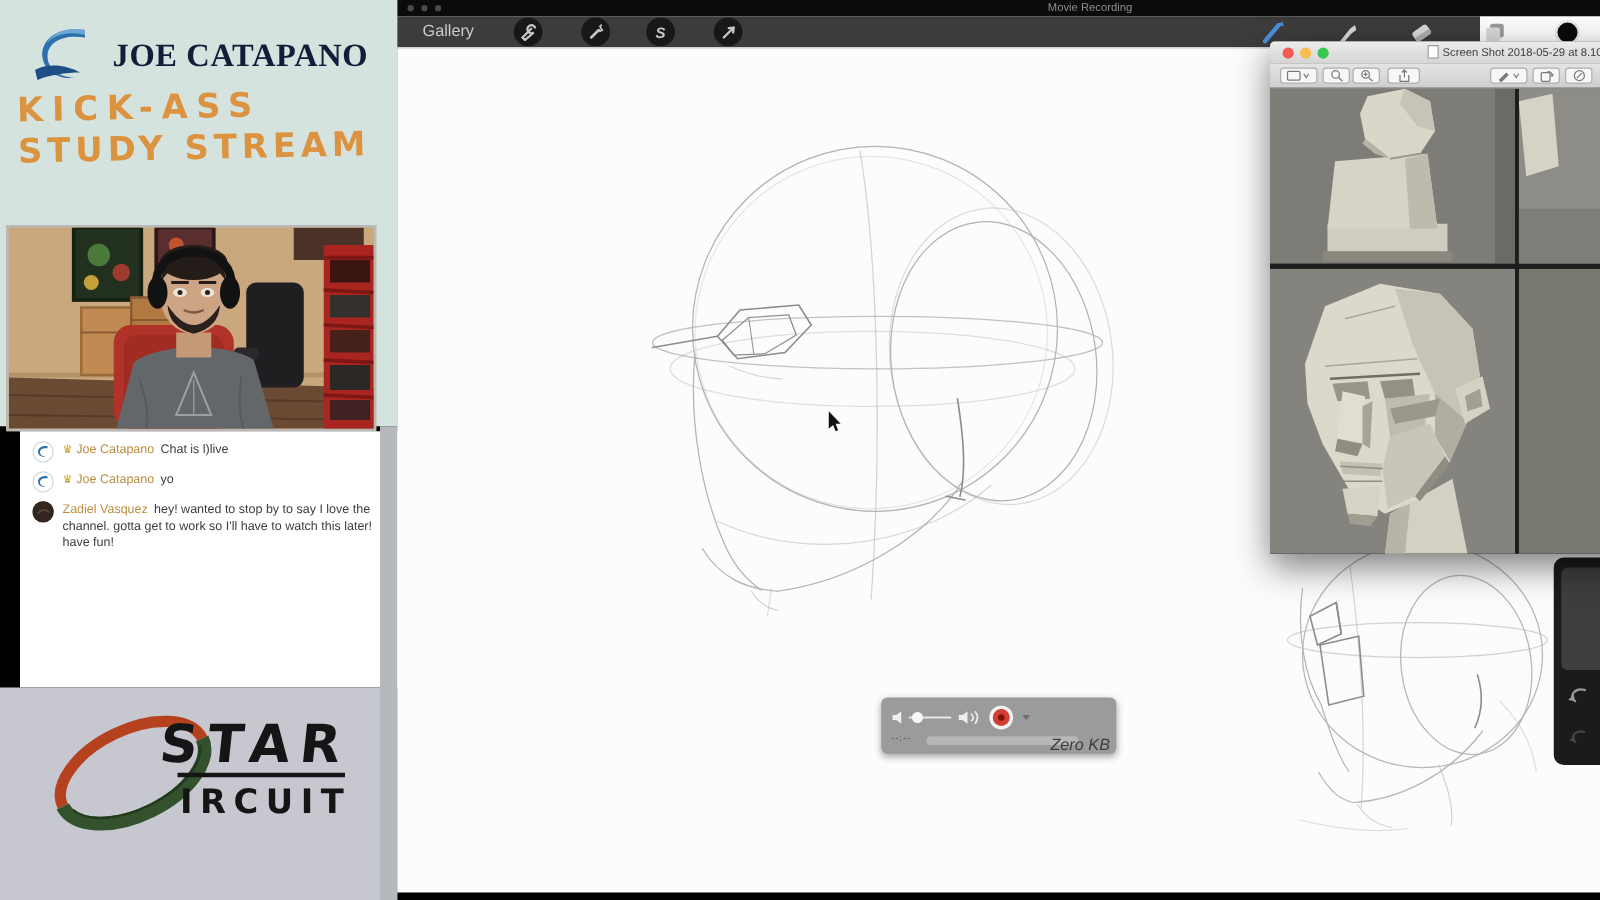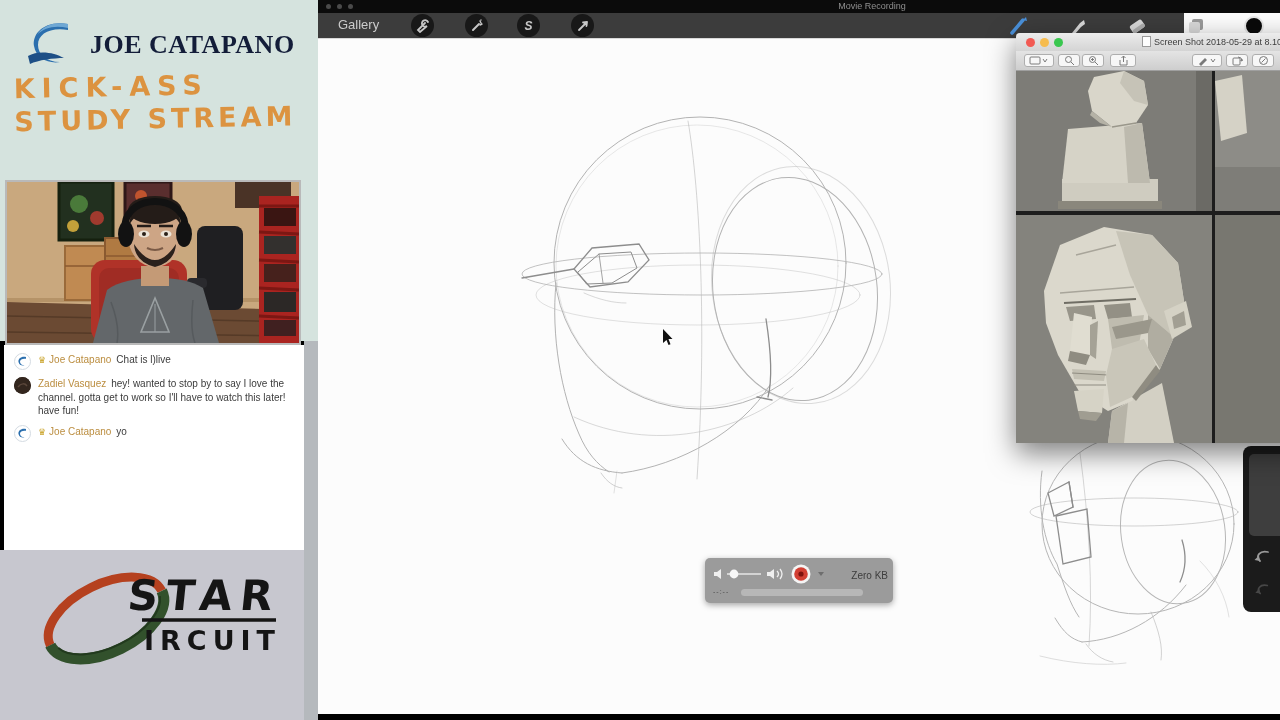--- a/index.html
+++ b/index.html
@@ -14,21 +14,21 @@
   .logo-name{left:90px;top:20px;font-family:"Liberation Serif",serif;font-weight:700;
              font-size:26px;letter-spacing:.5px;color:#131d39;}
   .tagline{left:14px;top:70px;width:300px;color:#dc9340;font-family:"DejaVu Sans",sans-serif;
            font-weight:700;transform:rotate(-1.2deg);}
   .tagline .l1{font-size:27px;letter-spacing:7px;display:block;}
   .tagline .l2{font-size:27px;letter-spacing:4px;display:block;margin-top:2px;}
   .subtitle{left:0;top:134px;width:318px;text-align:center;color:#e0a257;
             font-family:"DejaVu Sans",sans-serif;font-weight:700;font-size:13px;letter-spacing:3px;}
   .webcam{left:5px;top:180px;width:292px;height:161px;border:2px solid #b9b9b9;box-sizing:content-box;
           background:#c9a87e;overflow:hidden;}
-  .chat{left:4px;top:345px;width:304px;height:205px;background:#ffffff;padding-top:4px;box-sizing:border-box;}
+  .chat{left:16px;top:345px;width:304px;height:205px;background:#ffffff;padding-top:4px;box-sizing:border-box;}
   .msg{display:flex;align-items:flex-start;padding:4px 8px 3px 10px;gap:7px;}
   .av{width:17px;height:17px;border-radius:50%;flex:0 0 auto;overflow:hidden;}
   .av-joe{background:#fff;border:1px solid #d4dbe2;box-sizing:border-box;}
   .av-z{background:#33261e;}
   .msg-line{font-size:10px;line-height:1.35;color:#3c3c3c;width:268px;}
   .crown{color:#c9a227;font-size:9px;margin-right:3px;}
   .uname{color:#bb8d3f;margin-right:5px;}
   .side-strip{left:304px;top:341px;width:14px;height:379px;background:#b5b9bd;}
   .footer{left:0;top:550px;width:304px;height:170px;background:#c7c7cf;}
   .domain-txt{left:0;top:686px;width:304px;text-align:center;font-family:"DejaVu Sans",sans-serif;
@@ -45,21 +45,21 @@
                display:flex;align-items:center;justify-content:center;}
   .sel-glyph{color:#c8c8c8;font-weight:700;font-size:12px;font-style:italic;}
   .canvas{left:0;top:38px;width:962px;height:676px;background:#fcfcfc;border-top:1px solid #d8d8d8;overflow:hidden;}
   .bottom-strip{left:0;top:714px;width:962px;height:6px;background:#000;}
 
   
   .qt-bar{left:387px;top:558px;width:188px;height:45px;background:#9b9b9b;border-radius:5px;
           box-shadow:0 2px 6px rgba(0,0,0,.35);}
   .qt-time{left:8px;top:30px;font-size:7px;color:#4c4c4c;letter-spacing:1px;}
   .qt-track{left:36px;top:31px;width:122px;height:7px;border-radius:4px;background:#b7b7b7;}
-  .qt-size{right:5px;top:12px;font-size:10px;color:#3d3d3d;}
+  .qt-size{right:5px;top:30px;font-size:13px;color:#3d3d3d;font-style:italic;}
 
   
   .pc-strip{left:925px;top:446px;width:37px;height:166px;background:#1b1b1b;border-radius:8px 0 0 8px;}
   .pc-slider{left:6px;top:8px;width:31px;height:82px;background:#3e3e3e;border-radius:5px 0 0 5px;}
   .undo{left:9px;top:102px;}
   .redo{left:10px;top:136px;opacity:.35;}
 
   
   .preview{left:698px;top:33px;width:300px;height:410px;box-shadow:0 10px 28px rgba(0,0,0,.5);
            border-radius:4px 4px 0 0;overflow:hidden;background:#6e6e69;}
@@ -154,38 +154,38 @@
       <span class="av av-joe">
         <svg width="15" height="15" viewBox="0 0 15 15">
             <path d="M11 3 C6 2 3 5 3.5 8 C4 11 7 12 9.5 11.3 C6.5 11.3 5 9.5 5 7.8 C5 5.4 8 4.2 11 4.8 Z" fill="#2b6fae"></path>
           </svg>
       </span>
       <div class="msg-line">
         <span class="crown">♛</span><span class="uname">Joe Catapano</span><span>Chat is l)live</span>
       </div>
     </div>
     <div class="msg">
+      <span class="av av-joe">
+        <svg width="15" height="15" viewBox="0 0 15 15">
+            <path d="M11 3 C6 2 3 5 3.5 8 C4 11 7 12 9.5 11.3 C6.5 11.3 5 9.5 5 7.8 C5 5.4 8 4.2 11 4.8 Z" fill="#2b6fae"></path>
+          </svg>
+      </span>
+      <div class="msg-line">
+        <span class="crown">♛</span><span class="uname">Joe Catapano</span><span>yo</span>
+      </div>
+    </div>
+    <div class="msg">
       <span class="av av-z">
         <svg width="17" height="17" viewBox="0 0 17 17">
             <circle cx="8.5" cy="8.5" r="8.5" fill="#33261e"></circle>
             <path d="M4 10 C7 6 11 6 13 9" stroke="#5a463a" stroke-width="1.5" fill="none"></path>
           </svg>
       </span>
       <div class="msg-line">
         <span class="uname">Zadiel Vasquez</span><span>hey! wanted to stop by to say I love the channel. gotta get to work so I'll have to watch this later! have fun!</span>
-      </div>
-    </div>
-    <div class="msg">
-      <span class="av av-joe">
-        <svg width="15" height="15" viewBox="0 0 15 15">
-            <path d="M11 3 C6 2 3 5 3.5 8 C4 11 7 12 9.5 11.3 C6.5 11.3 5 9.5 5 7.8 C5 5.4 8 4.2 11 4.8 Z" fill="#2b6fae"></path>
-          </svg>
-      </span>
-      <div class="msg-line">
-        <span class="crown">♛</span><span class="uname">Joe Catapano</span><span>yo</span>
       </div>
     </div>
   </div>
 
   <div class="abs side-strip"></div>
 
   <div class="abs footer">
     <svg class="abs" style="left:14px;top:8px;" width="276" height="120" viewBox="0 0 276 120">
       <g transform="rotate(-26 92 60)">
         <path d="M30 60 A 62 34 0 0 1 154 60" fill="none" stroke="#b5411f" stroke-width="9"></path>

